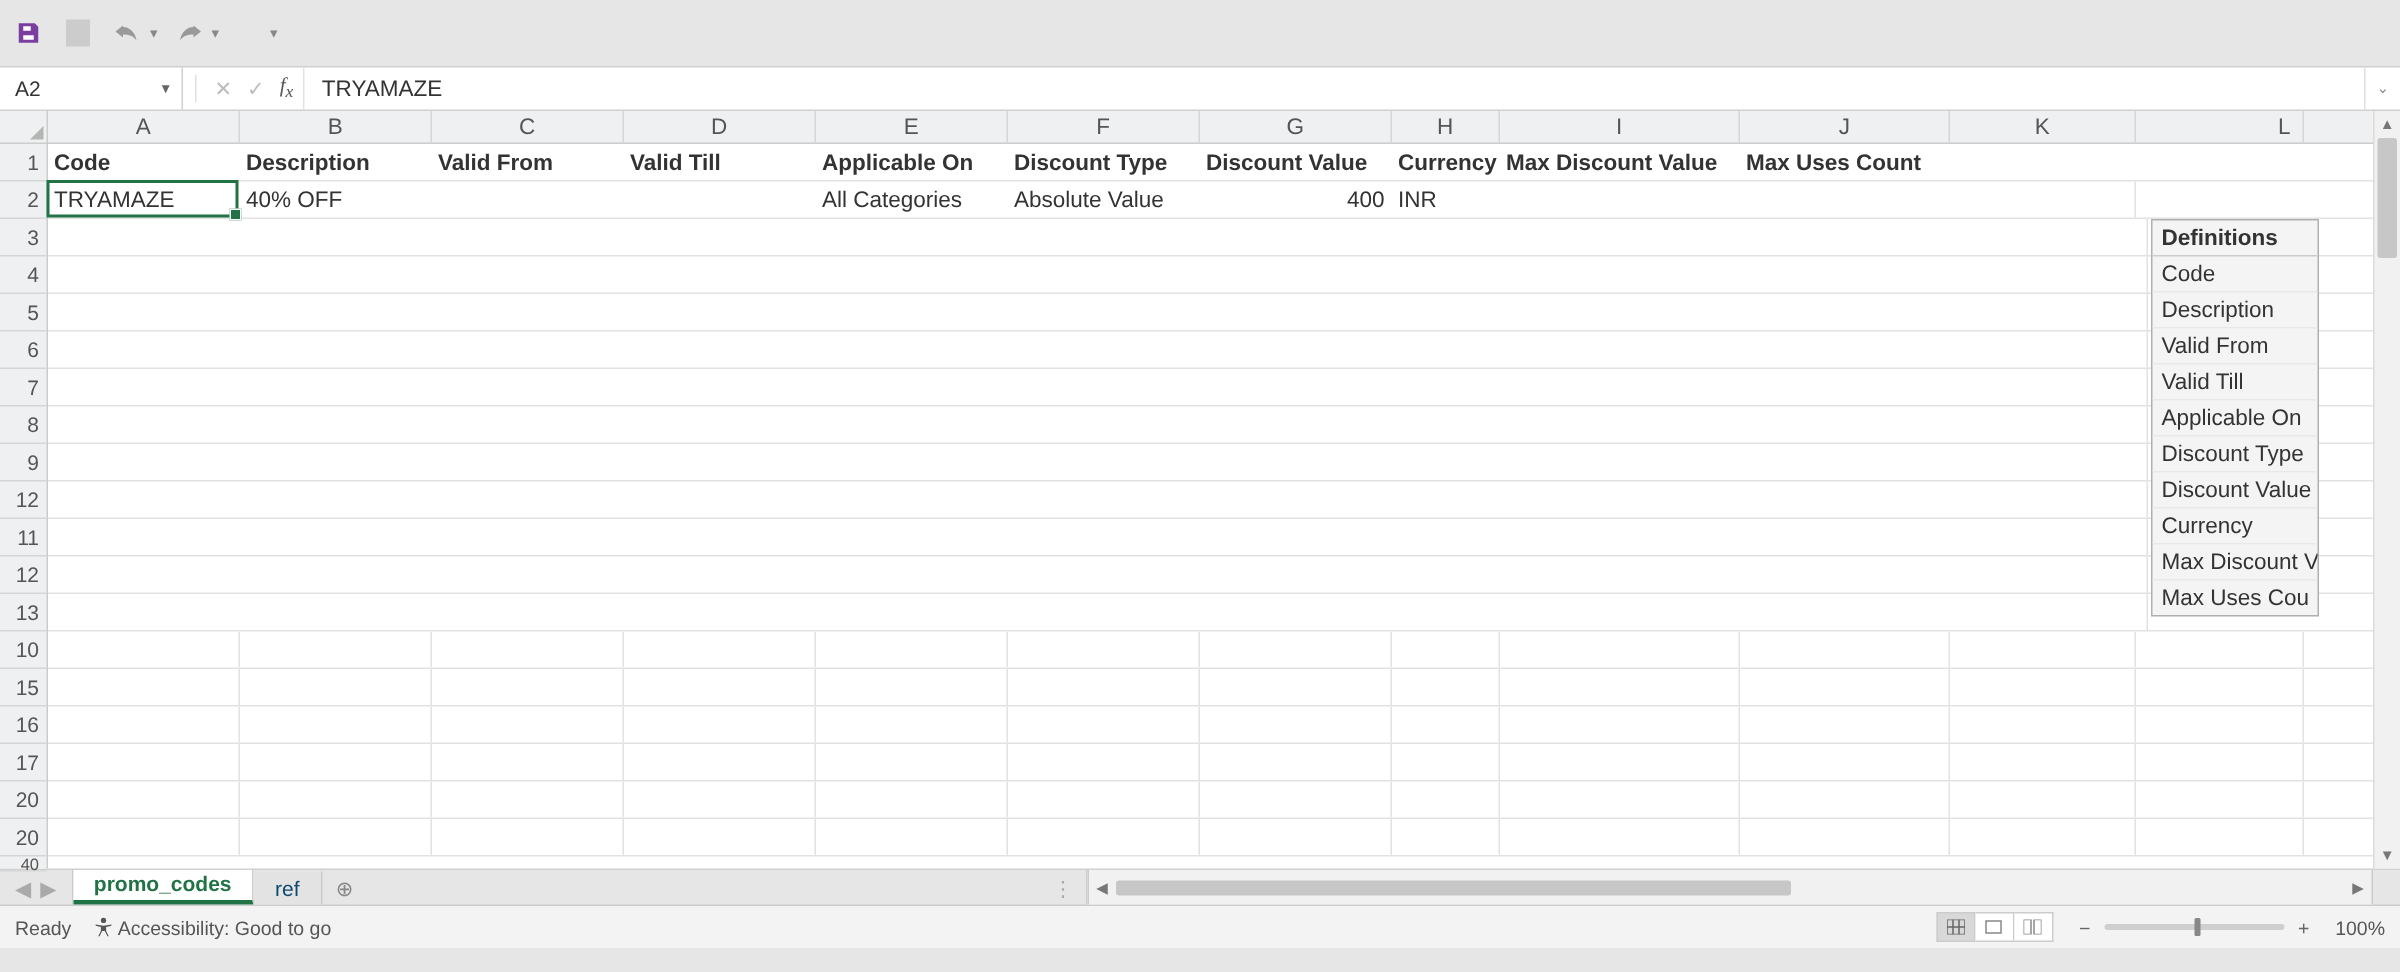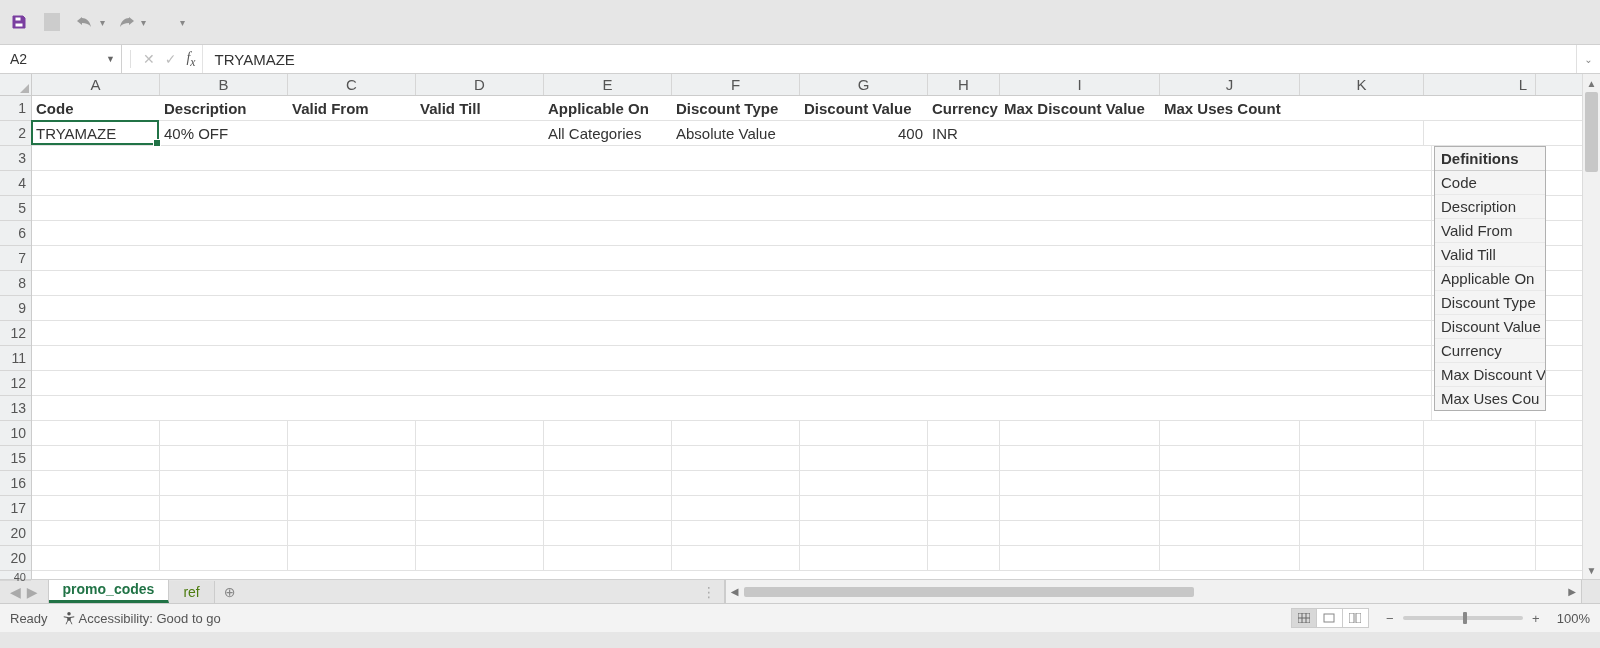--- a/index.html
+++ b/index.html
@@ -182,21 +182,21 @@
   .tabs-nav{
     display:flex;align-items:center;gap:6px;padding:0 10px;color:#aaa;
     border-right:1px solid #ccc;
   }
   .sheet-tabs{display:flex;align-items:flex-end;}
   .sheet-tab{
     padding:3px 14px;
     font-size:14px;
     border-right:1px solid #ccc;
     background:#e3e3e3;
-    color:#4d7c0f;
+    color:#0c4a6e;
   }
   .sheet-tab.active{
     background:#fff;color:#217346;font-weight:700;
     border-bottom:3px solid #217346;
   }
   .add-sheet{display:flex;align-items:center;justify-content:center;width:30px;color:#888;}
   .tabs-spacer{flex:0 0 auto; width:480px; border-right:1px solid #ccc; display:flex;align-items:center;justify-content:flex-end;padding-right:6px;color:#aaa;}
   .hscroll{
     flex:1;display:flex;align-items:center;background:#f1f1f1;
     border-left:1px solid #ccc;border-right:1px solid #ccc;

